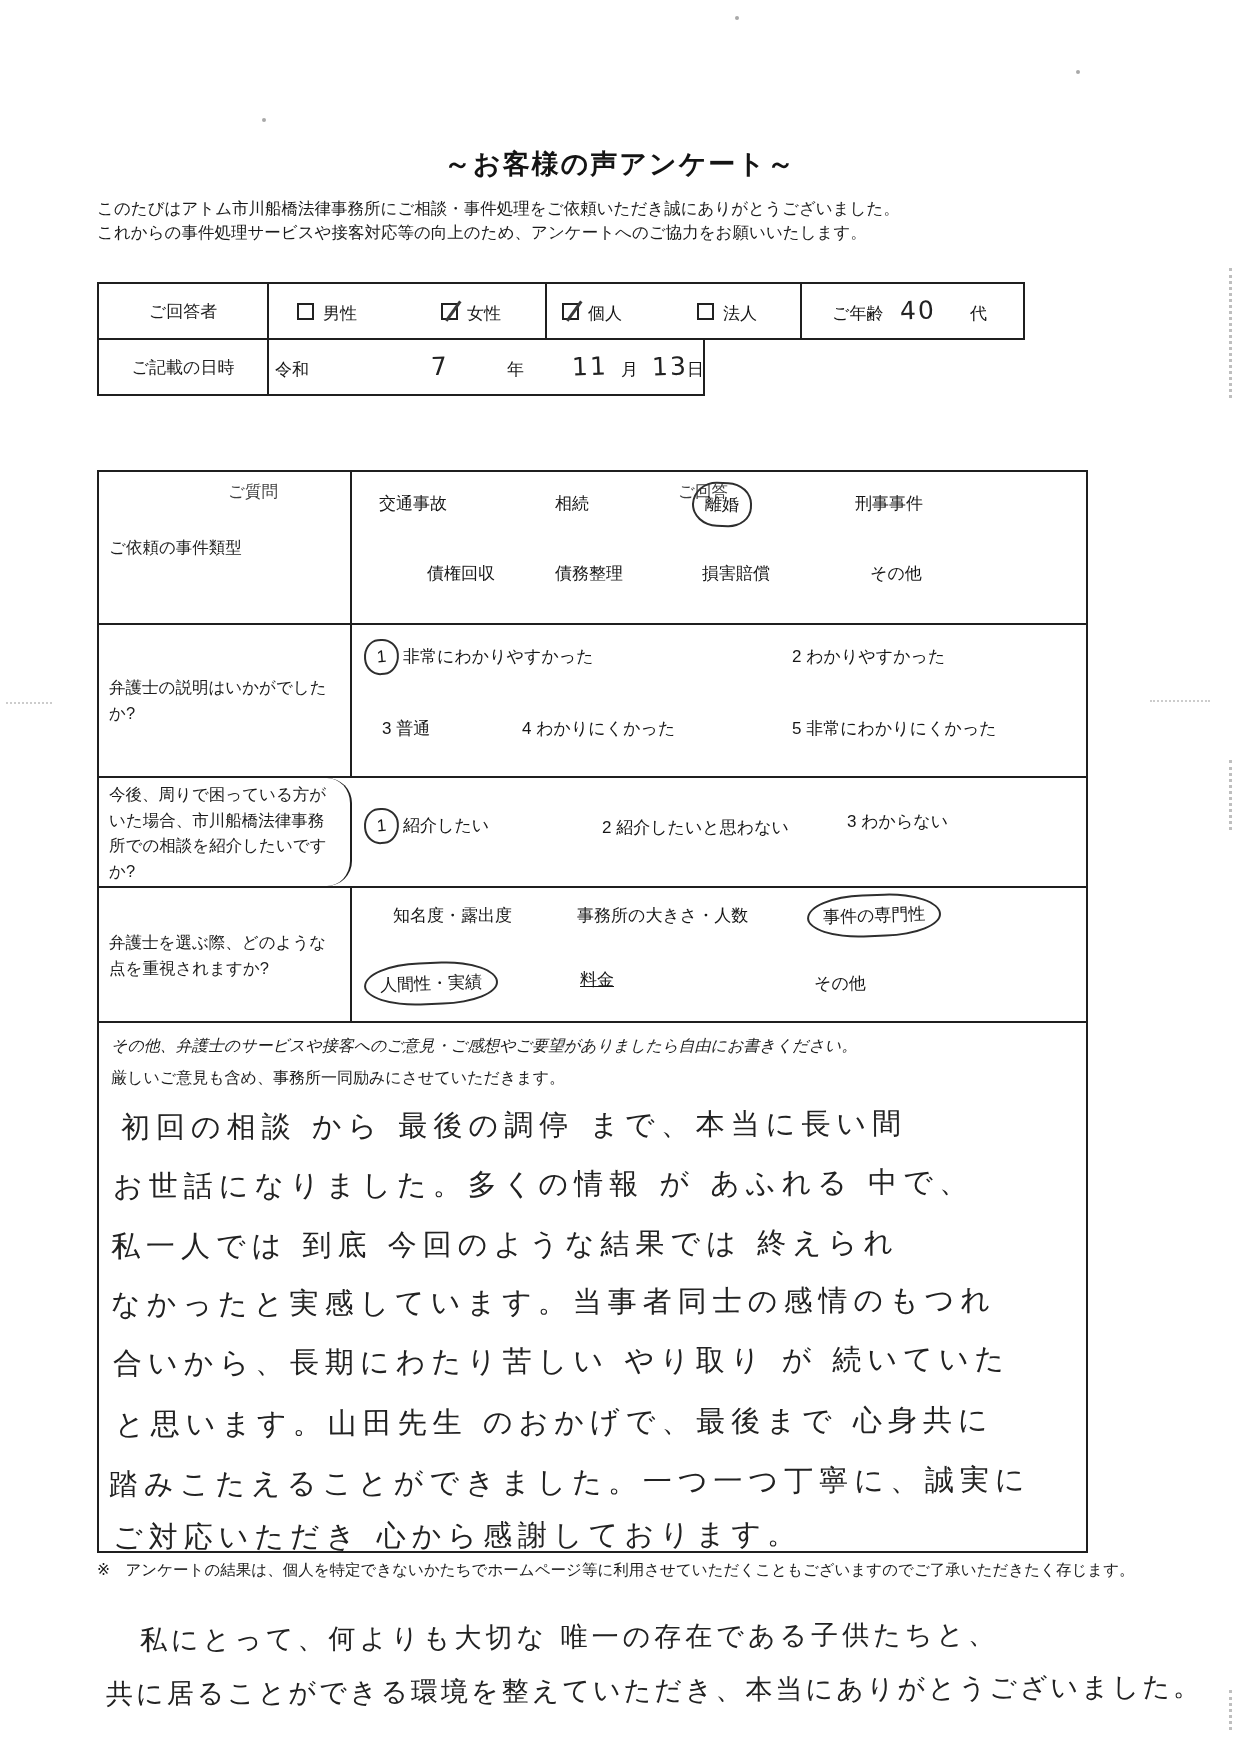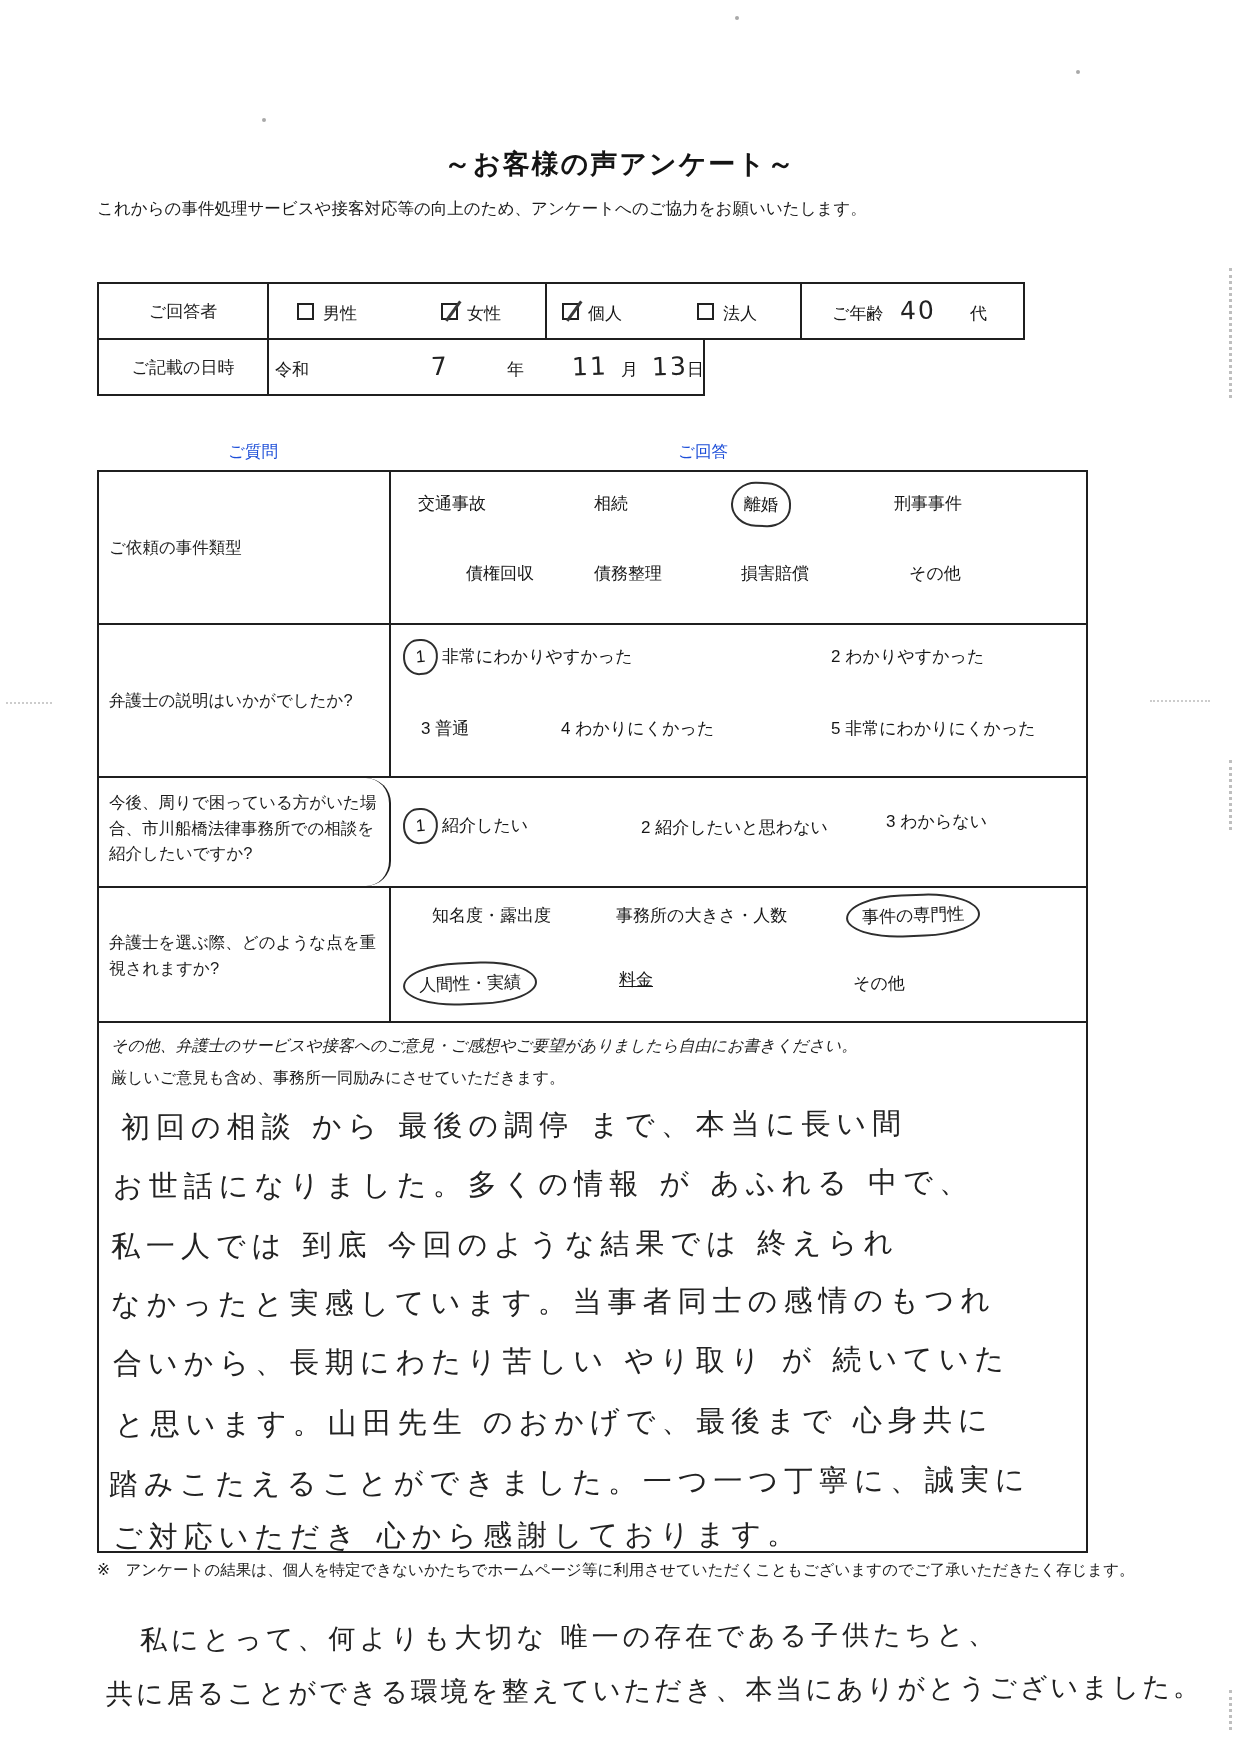--- a/index.html
+++ b/index.html
@@ -11,22 +11,22 @@
   
   .title{left:0;right:0;top:146px;text-align:center;font-size:27px;font-weight:bold;letter-spacing:2px;color:#141414;}
   .intro{left:97px;top:197px;width:1050px;font-size:16.5px;line-height:1.45;color:#1a1a1a;}
   
   .boxed{border:2px solid #1f1f1f;box-sizing:border-box;background:transparent;}
   .flexrow{display:flex;}
   .cell{position:relative;box-sizing:border-box;}
   .vline{border-right:2px solid #1f1f1f;}
   .center-lab{display:flex;align-items:center;justify-content:center;font-size:17px;font-family:Liberation Mono, monospace;}
   .opt{position:absolute;font-size:17px;white-space:nowrap;color:#161616;}
-  .q-header{font-size:16.5px;color:#1d4ed8;}
-  .q-cell{width:292px;border-right:2px solid #1f1f1f;padding:12px 10px;display:flex;align-items:center;font-size:16.5px;line-height:1.55;box-sizing:border-box;}
+  .q-header{font-size:16.5px;color:#404040;margin-top:40px;}
+  .q-cell{width:253px;border-right:2px solid #1f1f1f;padding:4px 10px;display:flex;align-items:center;font-size:16.5px;line-height:1.55;box-sizing:border-box;}
   .a-cell{flex:1;position:relative;}
   .brow{display:flex;border-bottom:2px solid #1f1f1f;box-sizing:border-box;}
   .brow:last-child{border-bottom:none;}
   
   .cb{display:inline-block;width:13px;height:13px;border:2px solid #222;margin-right:9px;vertical-align:-1px;position:relative;}
   .cb .tick{position:absolute;left:2px;bottom:-2px;width:2.5px;height:24px;background:#3a3a3a;transform:rotate(36deg);transform-origin:bottom left;}
   
   .num-circle{display:inline-block;min-width:13px;text-align:center;border:2px solid #2e2e2e;border-radius:48% 52% 50% 50%/55% 50% 60% 52%;padding:6px 9px;transform:rotate(-5deg);margin-right:4px;}
   .circle-word{display:inline-block;border:2px solid #2e2e2e;border-radius:50% 50% 48% 52%/62% 58% 55% 60%;padding:9px 11px;transform:rotate(2deg);}
   .circle-wide{display:inline-block;border:2px solid #2e2e2e;border-radius:50% 50% 50% 50%/62% 62% 58% 58%;padding:8px 14px;transform:rotate(-2deg);}
@@ -41,20 +41,21 @@
   .speck{width:4px;height:4px;background:#6f6f6f;border-radius:50%;opacity:.6;}
 </style>
 </head>
 <body>
 
 <div class="page">
 
   <div class="abs title">～お客様の声アンケート～</div>
 
   <div class="abs intro">
+    <div>このたびはアトム市川船橋法律事務所にご相談・事件処理をご依頼いただき誠にありがとうございました。</div>
     <div>これからの事件処理サービスや接客対応等の向上のため、アンケートへのご協力をお願いいたします。</div>
   </div>
 
   <div class="abs boxed flexrow" style="left:97px;top:282px;width:928px;height:58px;">
     <div class="cell vline center-lab" style="width:170px;">ご回答者</div>
     <div class="cell vline" style="width:278px;">
       <span class="opt" style="left:28px;top:18px;"><span class="cb"></span><span>男性</span></span>
       <span class="opt" style="left:172px;top:18px;"><span class="cb"><span class="tick"></span></span><span>女性</span></span>
     </div>
     <div class="cell vline" style="width:255px;">

